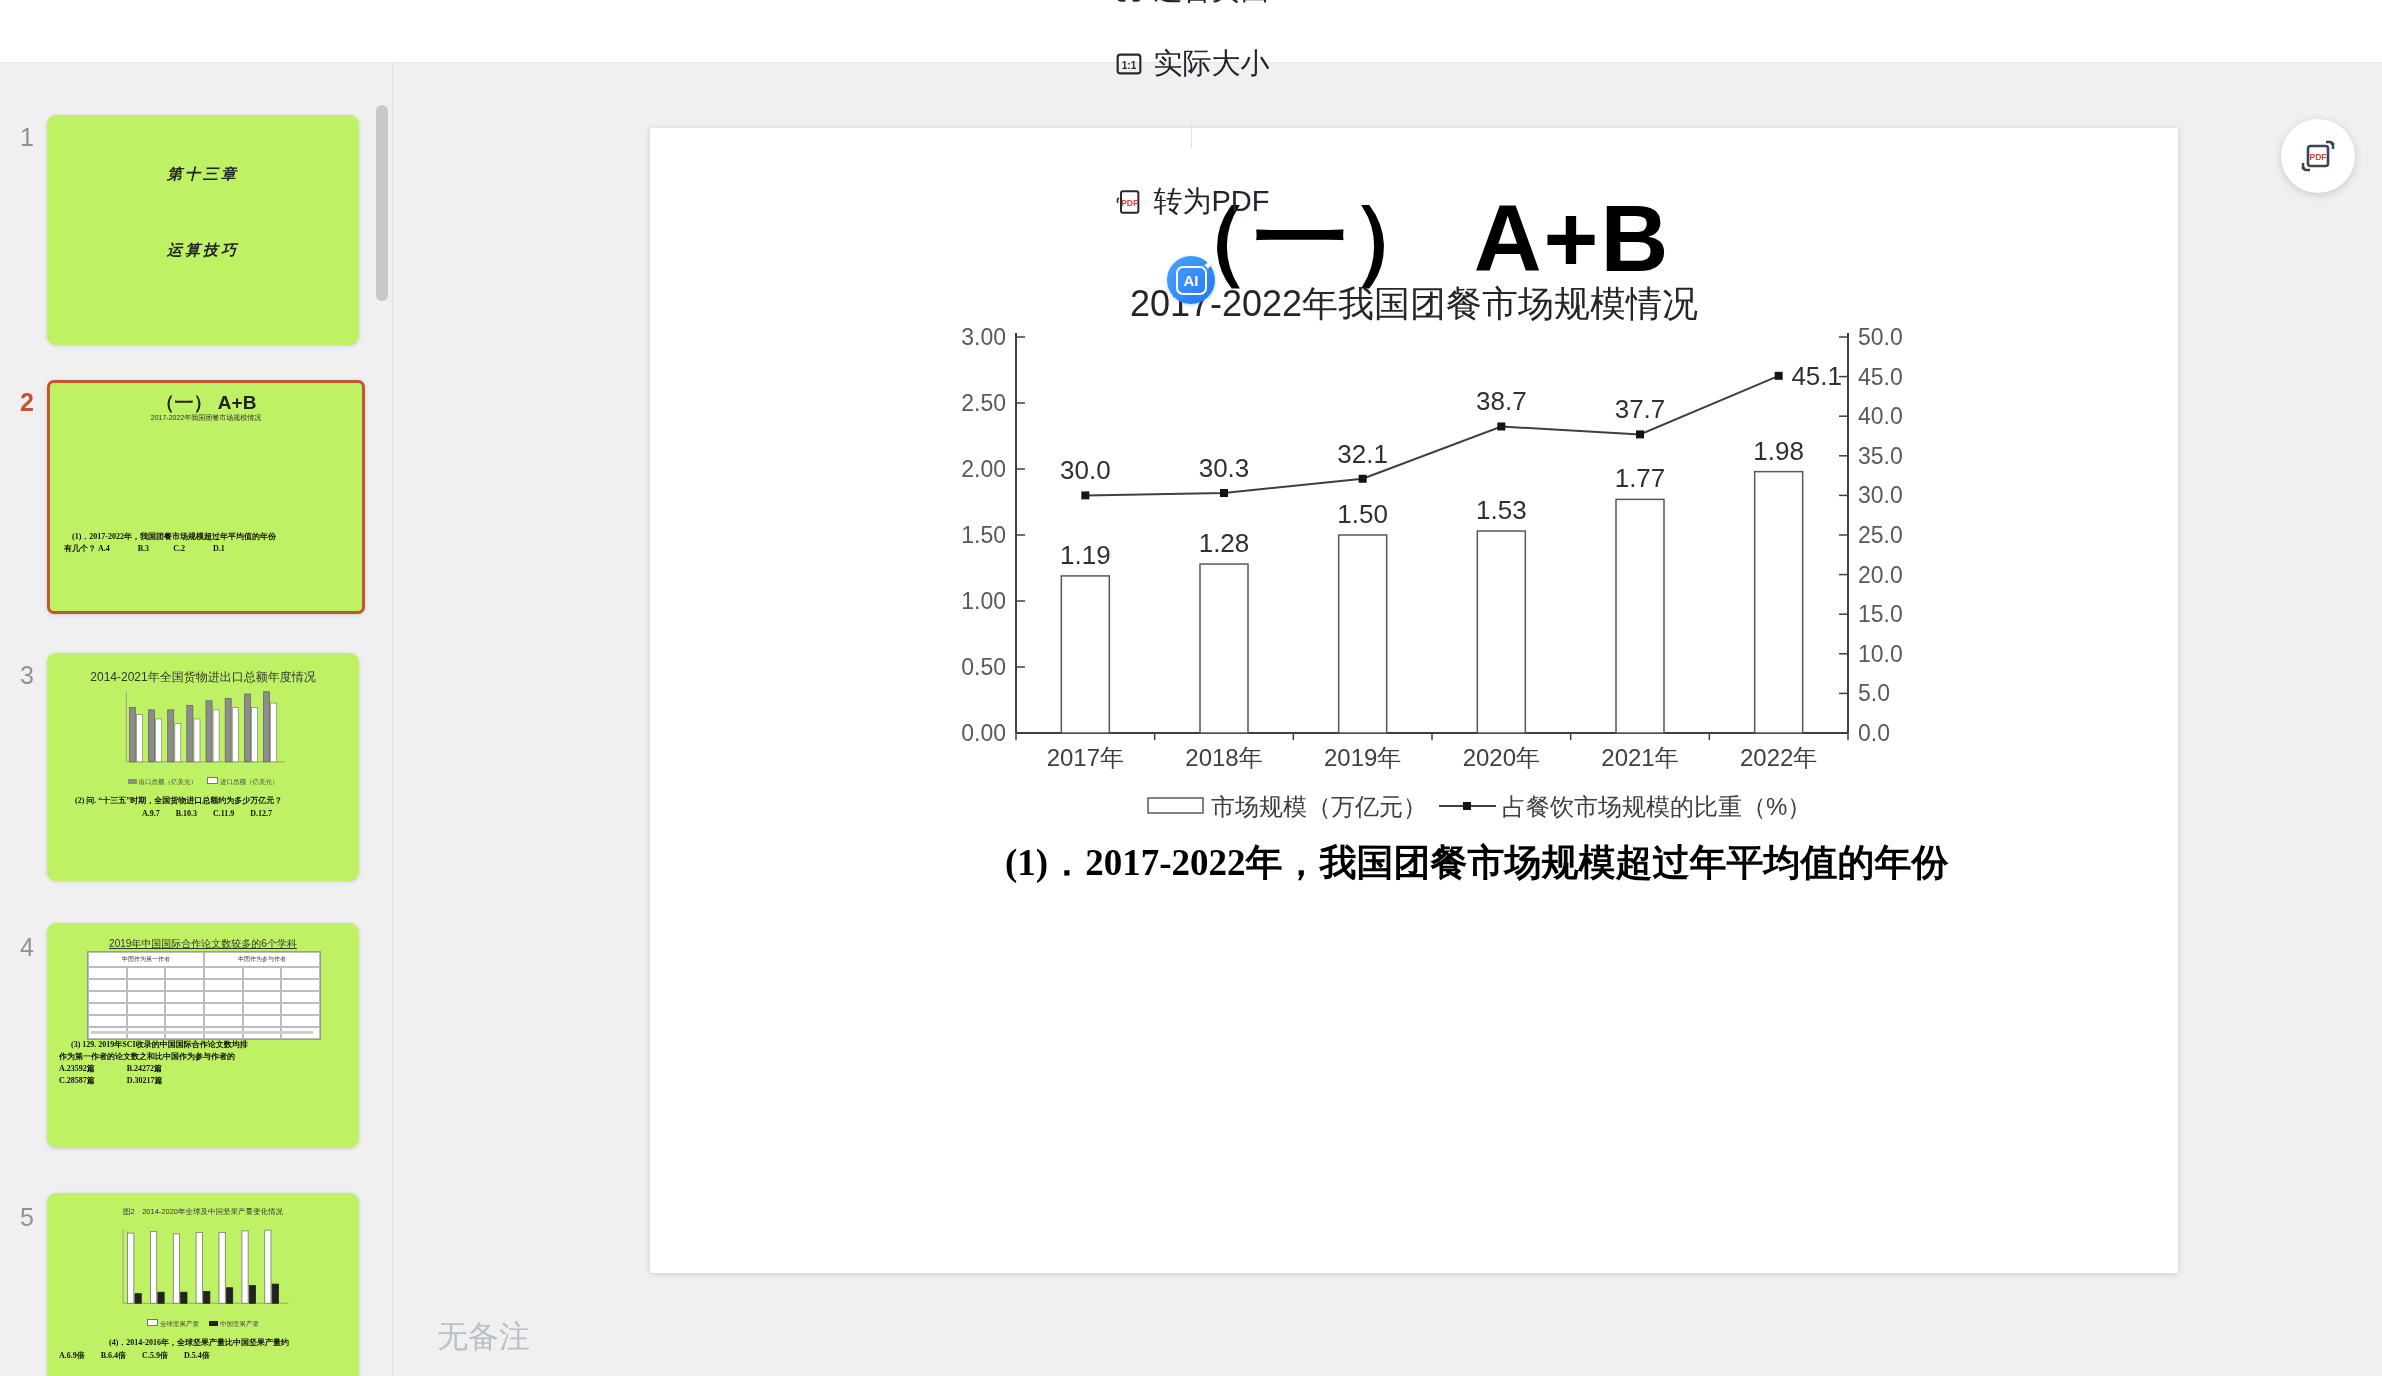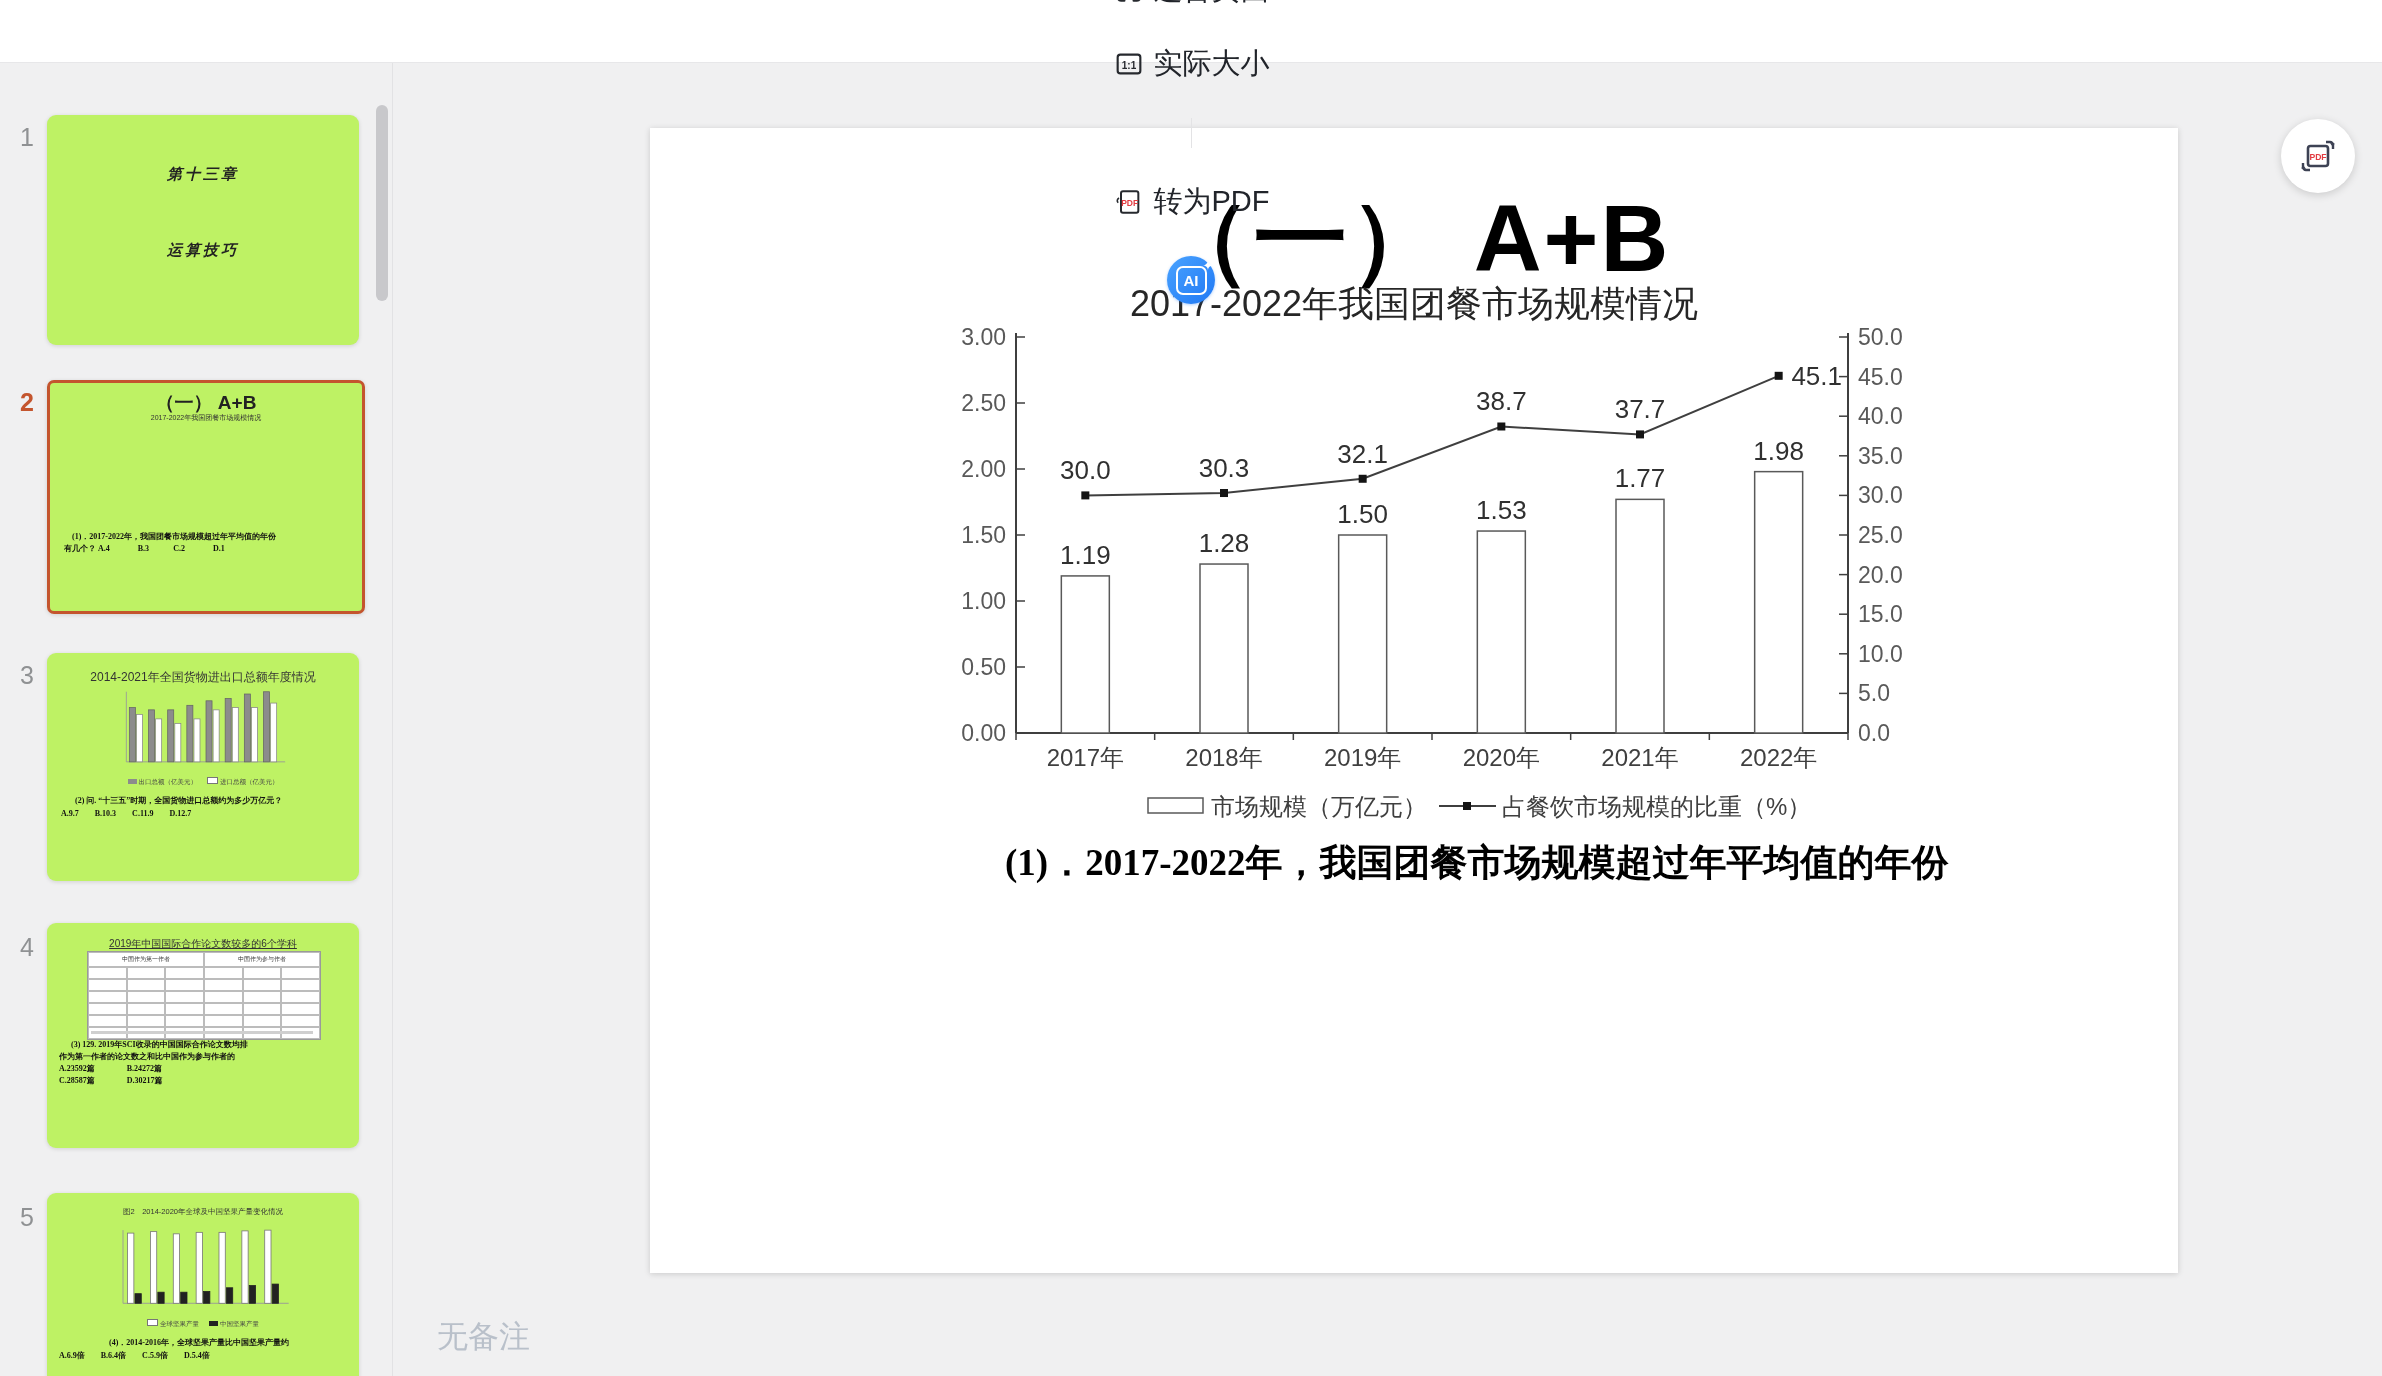--- a/index.html
+++ b/index.html
@@ -150,21 +150,21 @@
         <rect x="117.75" y="10.064516129032256" width="5.5" height="61.935483870967744" fill="#8c8c8c" stroke="#666" stroke-width="0.7"></rect>
         <rect x="124.25" y="22.451612903225808" width="5.5" height="49.54838709677419" fill="#fff" stroke="#888" stroke-width="0.7"></rect>
         <rect x="135.25" y="8" width="5.5" height="64" fill="#8c8c8c" stroke="#666" stroke-width="0.7"></rect>
         <rect x="141.75" y="18.32258064516129" width="5.5" height="53.67741935483871" fill="#fff" stroke="#888" stroke-width="0.7"></rect>
       </svg>
     <div class="t-legend" style="top:124px;">
       <span><span class="sw" style="background:#8c8c8c;"></span><span>出口总额（亿美元）</span></span>
       <span><span class="sw outline"></span><span>进口总额（亿美元）</span></span>
     </div>
     <div class="t-q" style="left:28px;top:142px;right:6px;">(2) 问. “十三五”时期，全国货物进口总额约为多少万亿元？</div>
-    <div class="t-q" style="left:14px;top:155px;right:6px;">A.9.7　　B.10.3　　C.11.9　　D.12.7</div>
+    <div class="t-q" style="left:14px;top:155px;right:6px;text-align:center;">A.9.7　　B.10.3　　C.11.9　　D.12.7</div>
   </div>
 
   <div class="thumb-num" style="top:933px;">4</div>
   <div class="thumb" style="top:923px;height:225px;">
     <div class="t-center t-title" style="top:14px;font-size:10px;text-decoration:underline;">2019年中国国际合作论文数较多的6个学科</div>
     <div class="mtable" style="left:40px;top:28px;width:232px;">
         <div class="mc mh" style="grid-column: span 3;">中国作为第一作者</div>
         <div class="mc mh" style="grid-column: span 3;">中国作为参与作者</div>
         <div class="mc"></div>
         <div class="mc"></div>

